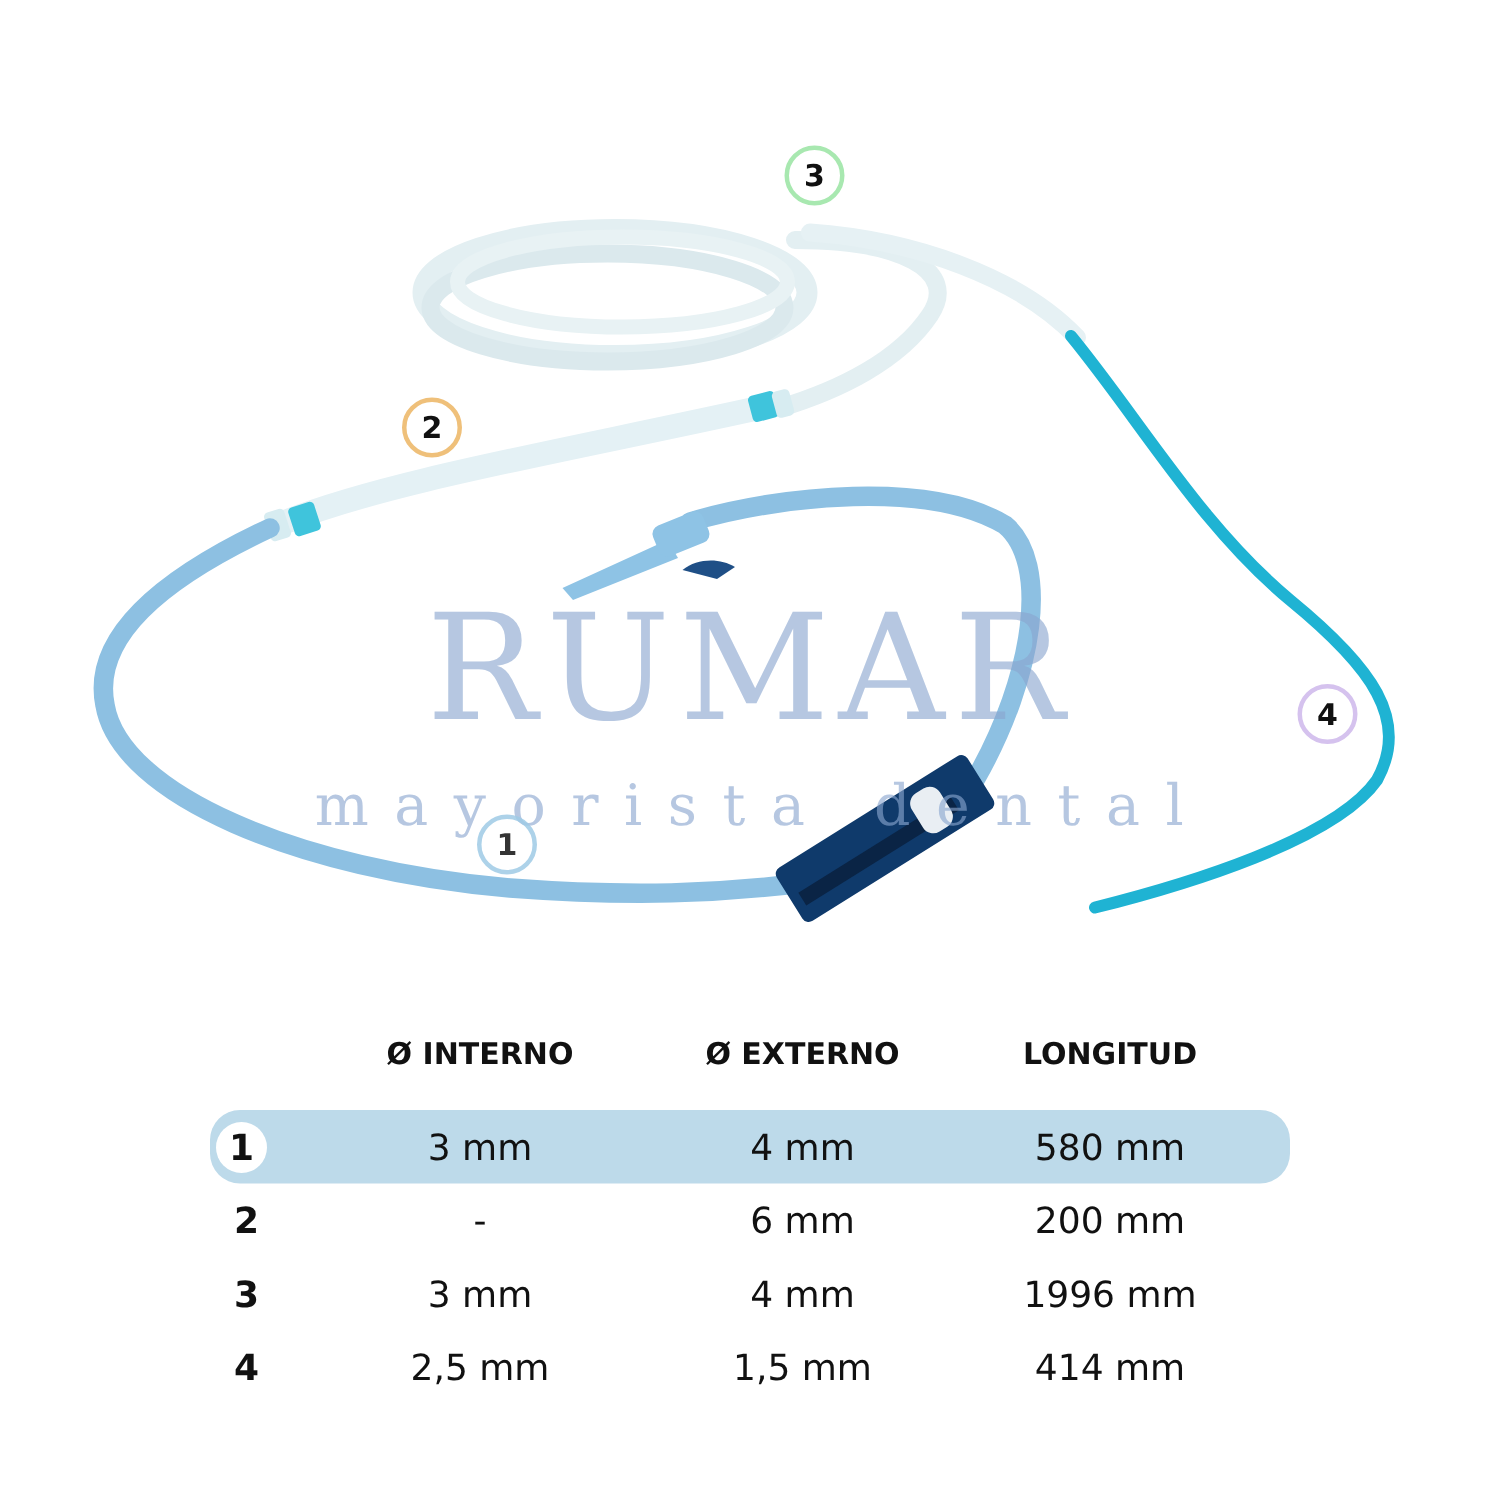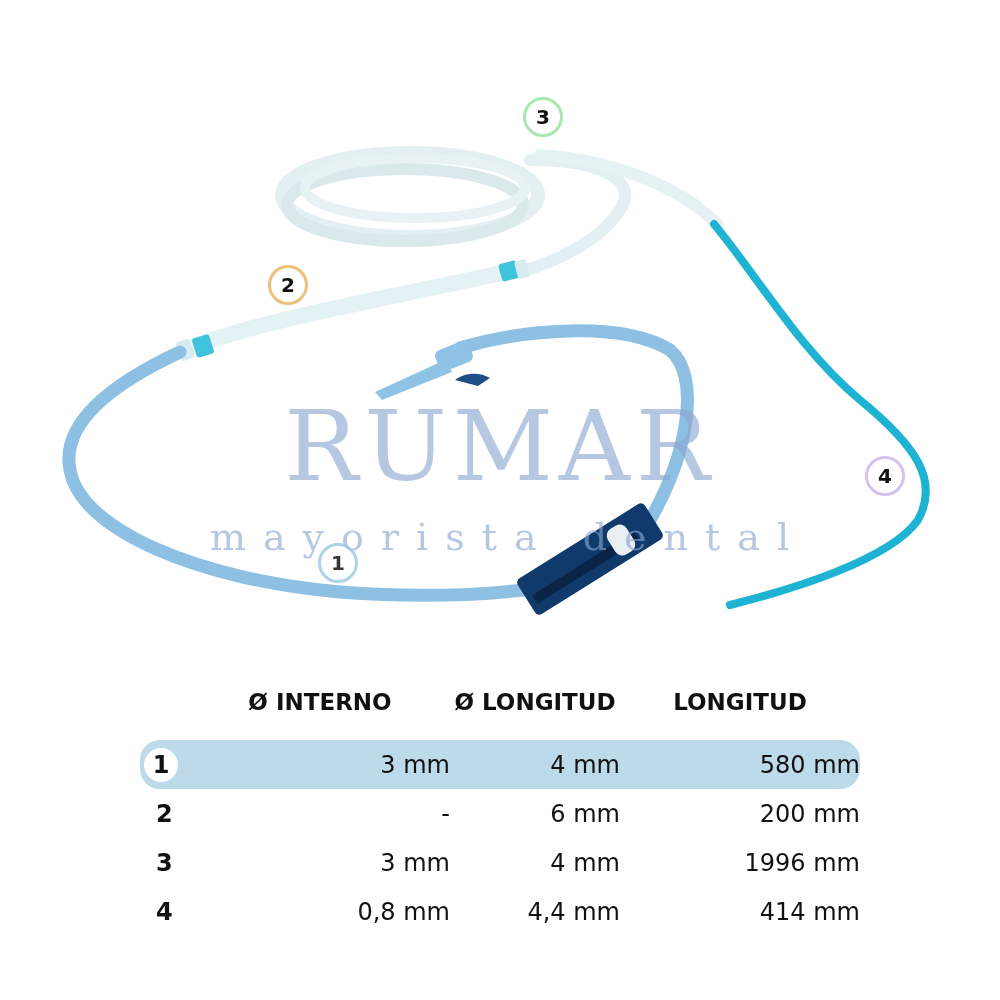--- a/index.html
+++ b/index.html
@@ -11,23 +11,23 @@
              display:flex; align-items:center; justify-content:center;
              font-weight:bold; font-size:20px; color:#111; }
   .watermark { position:absolute; left:0; width:1000px; text-align:center;
                color:#8aa6cf; opacity:0.62; pointer-events:none; }
   .wm-brand { top:397px; font-family:"DejaVu Serif", serif; font-size:98px;
               letter-spacing:6px; left:0; line-height:1; }
   .wm-sub { top:518px; font-family:"DejaVu Serif", serif; font-size:38px;
             letter-spacing:17px; left:8px; line-height:1; }
   table.spec { position:absolute; left:140px; top:680px; border-collapse:separate;
                border-spacing:0; }
-  .spec th { font-weight:bold; font-size:23px; height:44px; padding:0;
+  .spec th { font-weight:bold; font-size:20px; height:44px; padding:0;
              text-align:center; white-space:nowrap; }
-  .spec td { font-size:24px; height:49px; padding:0; text-align:right; white-space:nowrap; }
+  .spec td { font-size:24px; height:49px; padding:0; text-align:center; white-space:nowrap; }
   .col-idx { width:50px; }
   .col-int { width:260px; }
   .col-ext { width:170px; }
   .col-len { width:240px; }
   .spec td.idx { font-weight:bold; text-align:left; padding-left:16px; }
   .spec tr.hl td { background:#bddaea; }
   .spec tr.hl td:first-child { border-radius:20px 0 0 20px; padding-left:4px; }
   .spec tr.hl td:last-child { border-radius:0 20px 20px 0;margin-top:20px; }
   .spec tr.hl .idx-badge { display:inline-flex; width:34px; height:34px; border-radius:50%;
                            background:#fff; align-items:center; justify-content:center; }
@@ -87,21 +87,21 @@
   <colgroup>
     <col class="col-idx">
       <col class="col-int">
       <col class="col-ext">
       <col class="col-len">
   </colgroup>
   <thead>
     <tr>
       <th></th>
       <th>Ø INTERNO</th>
-      <th>Ø LONGITUD</th>
+      <th>Ø EXTERNO</th>
       <th>LONGITUD</th>
     </tr>
   </thead>
   <tbody>
     <tr class="spacer">
         <td colspan="4"></td>
       </tr>
     <tr class="hl">
       <td class="idx"><span class="idx-badge">1</span></td>
       <td>3 mm</td>
@@ -115,18 +115,18 @@
       <td>200 mm</td>
     </tr>
     <tr>
       <td class="idx">3</td>
       <td>3 mm</td>
       <td>4 mm</td>
       <td>1996 mm</td>
     </tr>
     <tr>
       <td class="idx">4</td>
-      <td>0,8 mm</td>
-      <td>4,4 mm</td>
+      <td>2,5 mm</td>
+      <td>1,5 mm</td>
       <td>414 mm</td>
     </tr>
   </tbody>
 </table>
 
 </body></html>

